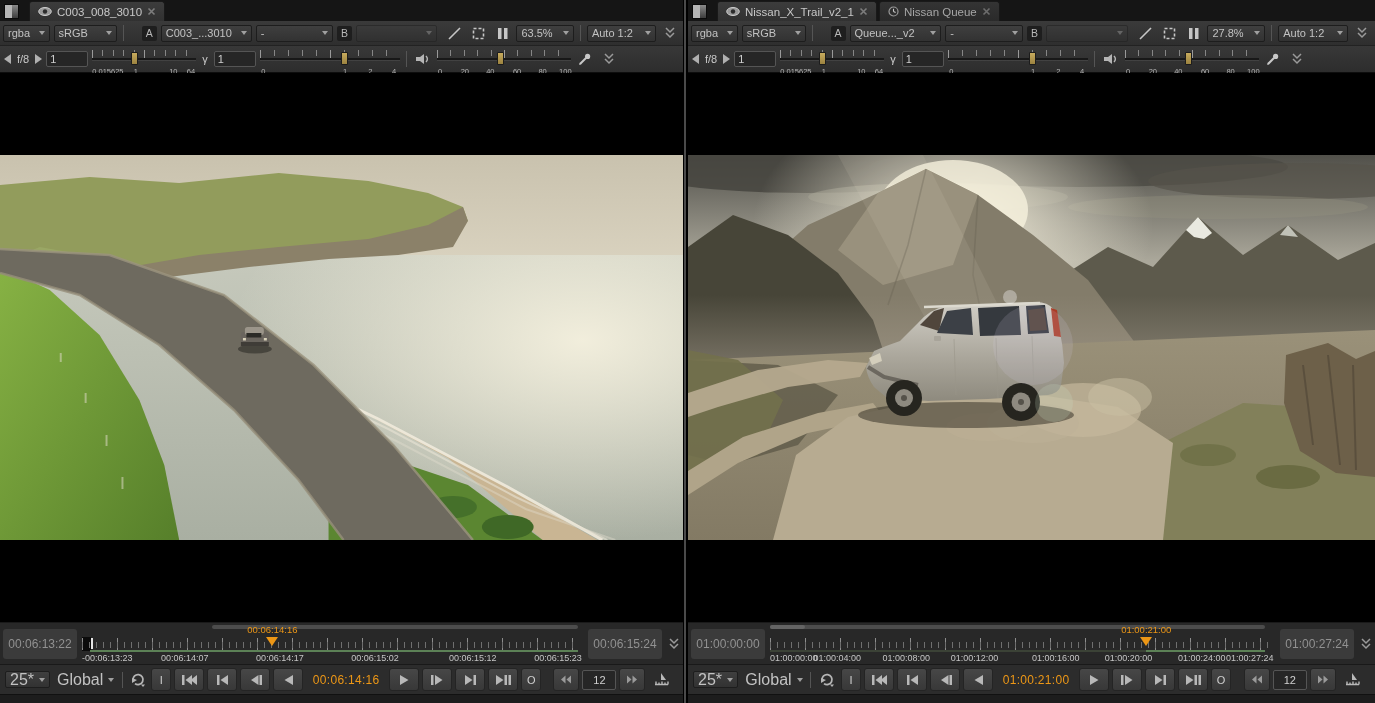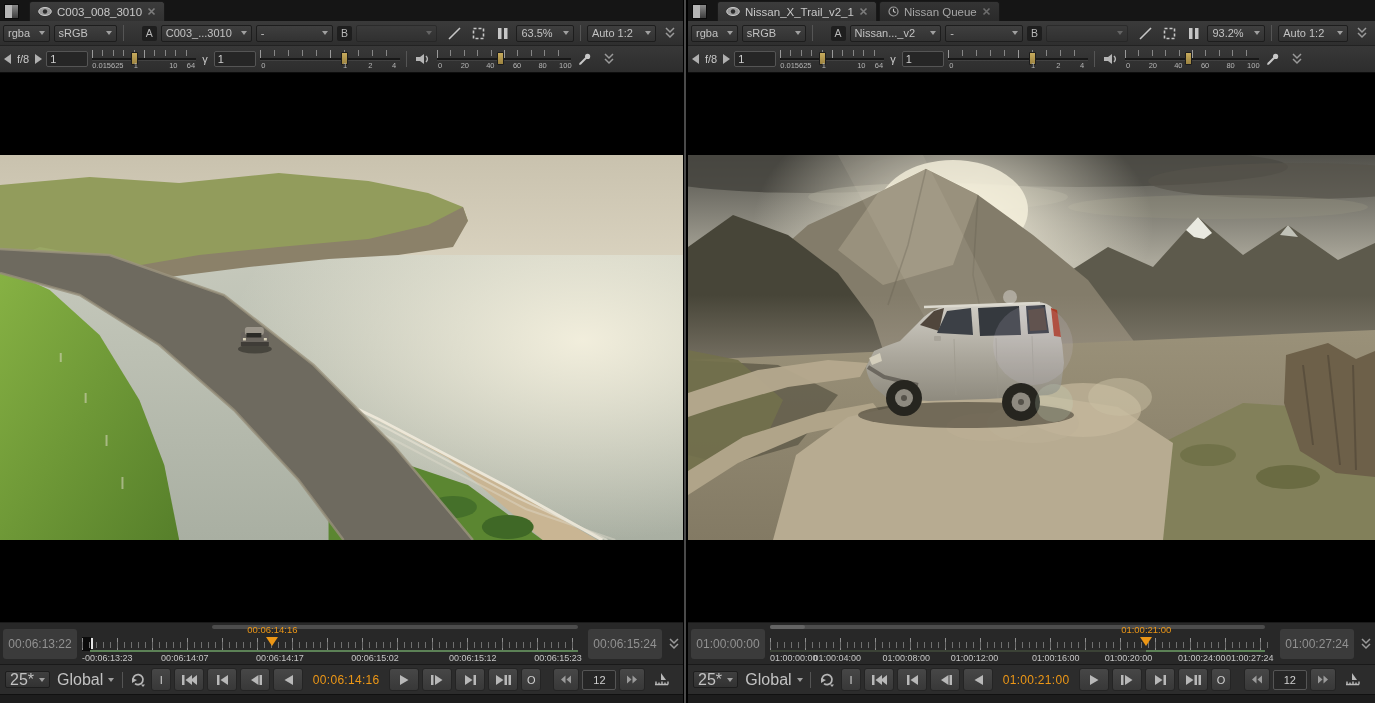--- a/index.html
+++ b/index.html
@@ -49,21 +49,21 @@
     border-left:7px solid #b0b0b0;}
   .fstop{color:#c8c8c8;font-size:11px;padding:0 2px;}
   .slider{position:relative;height:22px;}
   .slider .ticksrow{position:absolute;top:2px;left:0;right:0;height:6px;
     background:repeating-linear-gradient(to right,#868686 0 1px,transparent 1px 10%);}
   .slider .ticksrow.maj{height:9px;background:repeating-linear-gradient(to right,#9a9a9a 0 1px,transparent 1px 50%);}
   .slider .groove{position:absolute;top:10px;left:0;right:0;height:2px;background:#181818;
     box-shadow:0 1px 0 rgba(255,255,255,.08);}
   .slider .handle{position:absolute;top:4px;width:7px;height:13px;background:linear-gradient(#c7ab5d,#9c8340);
     border:1px solid #1c1c1c;border-radius:1px;transform:translateX(-3px);}
-  .slider .slbl{position:absolute;top:13px;font-size:7.5px;color:#b5b5b5;transform:translateX(-50%);white-space:nowrap;}
+  .slider .slbl{position:absolute;top:19px;font-size:7.5px;color:#b5b5b5;transform:translateX(-50%);white-space:nowrap;}
   .slider .slbl.edge{transform:none;}
   
   .viewer{height:549px;background:#000;position:relative;overflow:hidden;}
   .frame{position:absolute;top:82px;left:0;right:0;height:385px;}
   .frame svg{display:block;width:100%;height:100%;}
   
   .timeline{height:42px;background:#282828;display:flex;align-items:stretch;border-top:1px solid #1a1a1a;}
   .tcbox{width:74px;min-width:74px;height:30px;background:#3b3b3b;border-radius:3px;color:#919191;
     font-size:12px;display:flex;align-items:center;justify-content:center;margin:6px 3px 0 3px;}
   .track{flex:1;position:relative;margin:0 2px;}
@@ -448,21 +448,21 @@
           <span class="caret"></span>
         </div>
       <div class="dd" style="width:64px">
           <span>sRGB</span>
           <span class="caret"></span>
         </div>
       <div class="vsep"></div>
       <span style="width:8px"></span>
       <div class="chip">A</div>
       <div class="dd" style="width:92px">
-          <span>Nissan..._v2</span>
+          <span>Queue..._v2</span>
           <span class="caret"></span>
         </div>
       <div class="dd" style="width:78px">
           <span>-</span>
           <span class="caret"></span>
         </div>
       <div class="chip">B</div>
       <div class="dd dim" style="width:82px">
           <span></span>
           <span class="caret"></span>
@@ -478,21 +478,21 @@
             <rect x="2.5" y="2.5" width="10" height="10" fill="none" stroke="#c6c6c6" stroke-width="1.6" stroke-dasharray="3,2"></rect>
           </svg>
         </div>
       <div class="icbtn">
           <svg width="13" height="13">
             <rect x="2" y="1" width="3.5" height="11" fill="#c6c6c6"></rect>
             <rect x="8" y="1" width="3.5" height="11" fill="#c6c6c6"></rect>
           </svg>
         </div>
       <div class="dd" style="width:58px">
-          <span>93.2%</span>
+          <span>27.8%</span>
           <span class="caret"></span>
         </div>
       <div class="vsep"></div>
       <div class="dd" style="width:70px">
           <span>Auto 1:2</span>
           <span class="caret"></span>
         </div>
       <div class="icbtn">
           <svg width="12" height="12">
             <path d="M2,1 L6,5 L10,1 M2,6 L6,10 L10,6" fill="none" stroke="#9a9a9a" stroke-width="1.5"></path>

